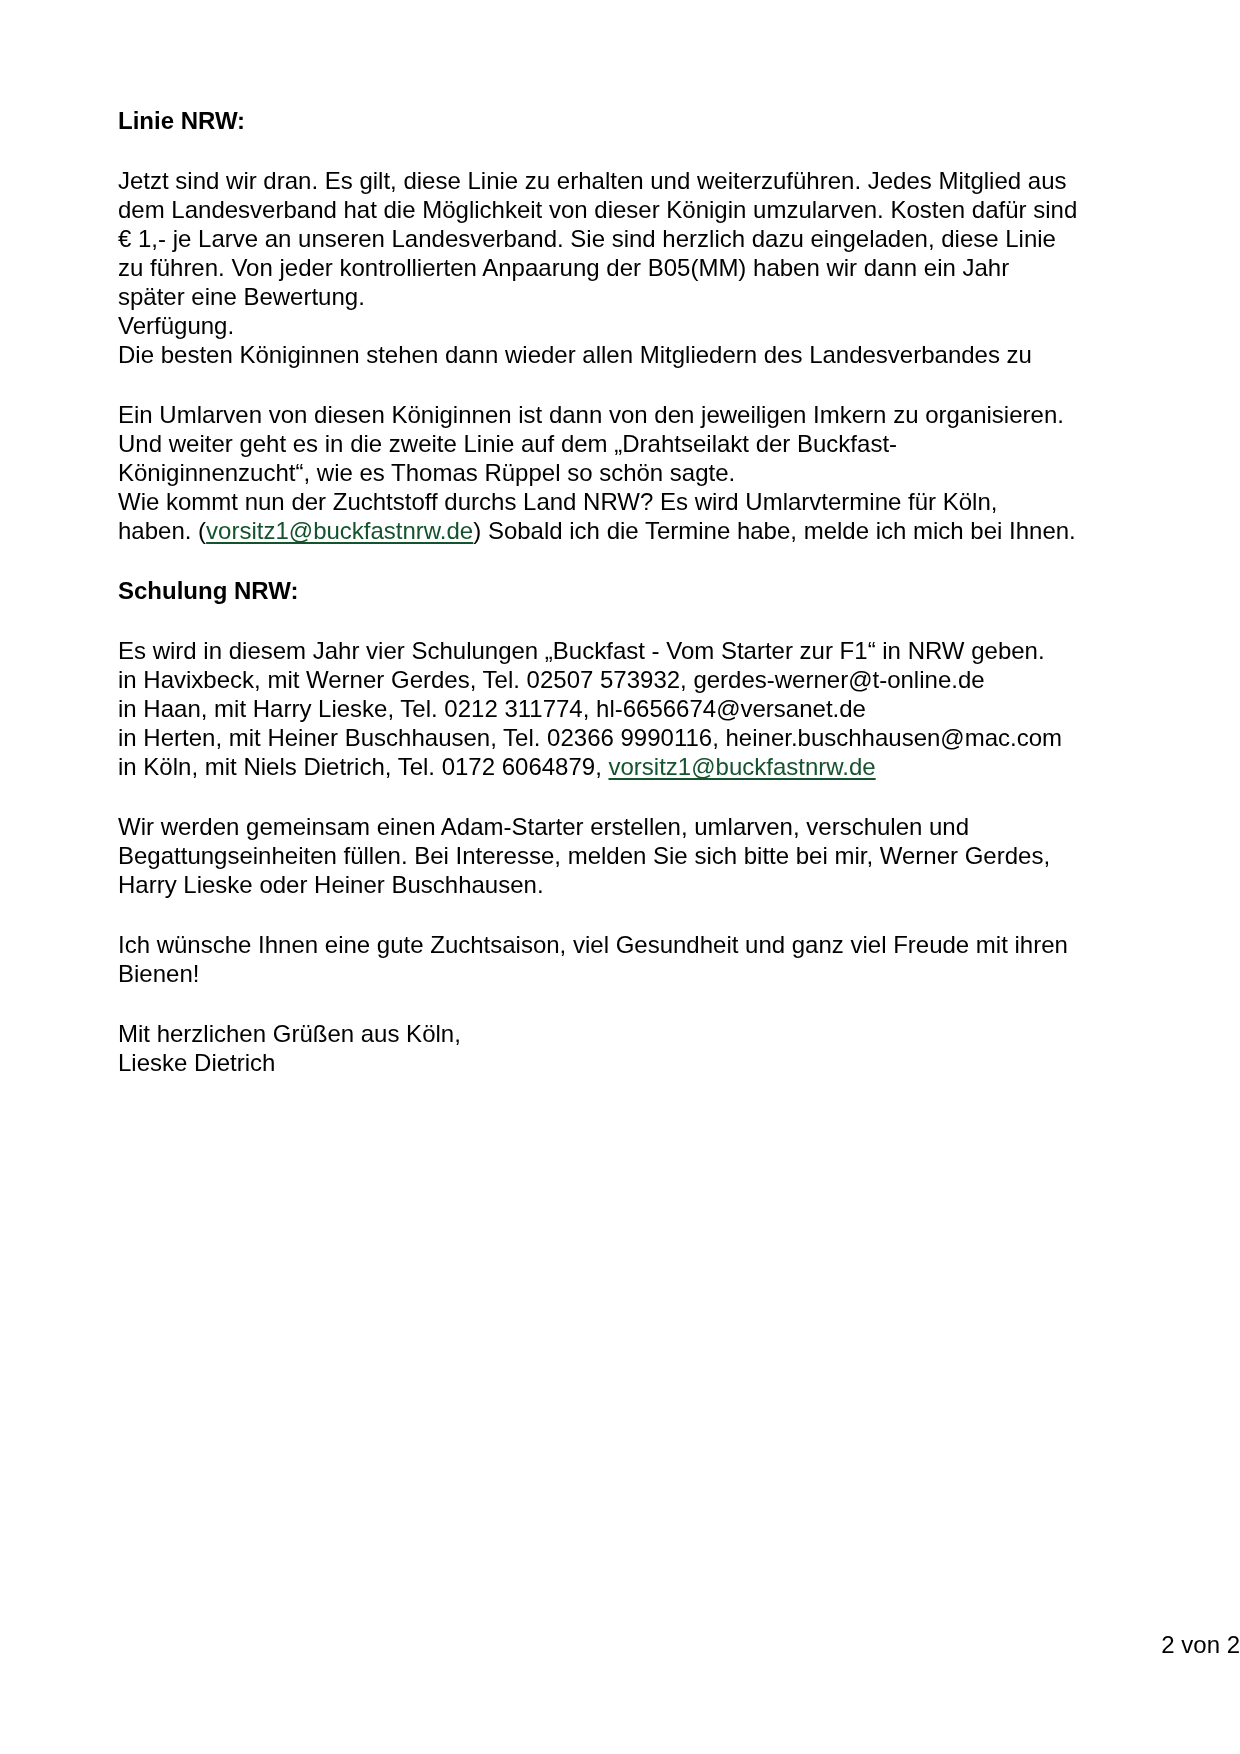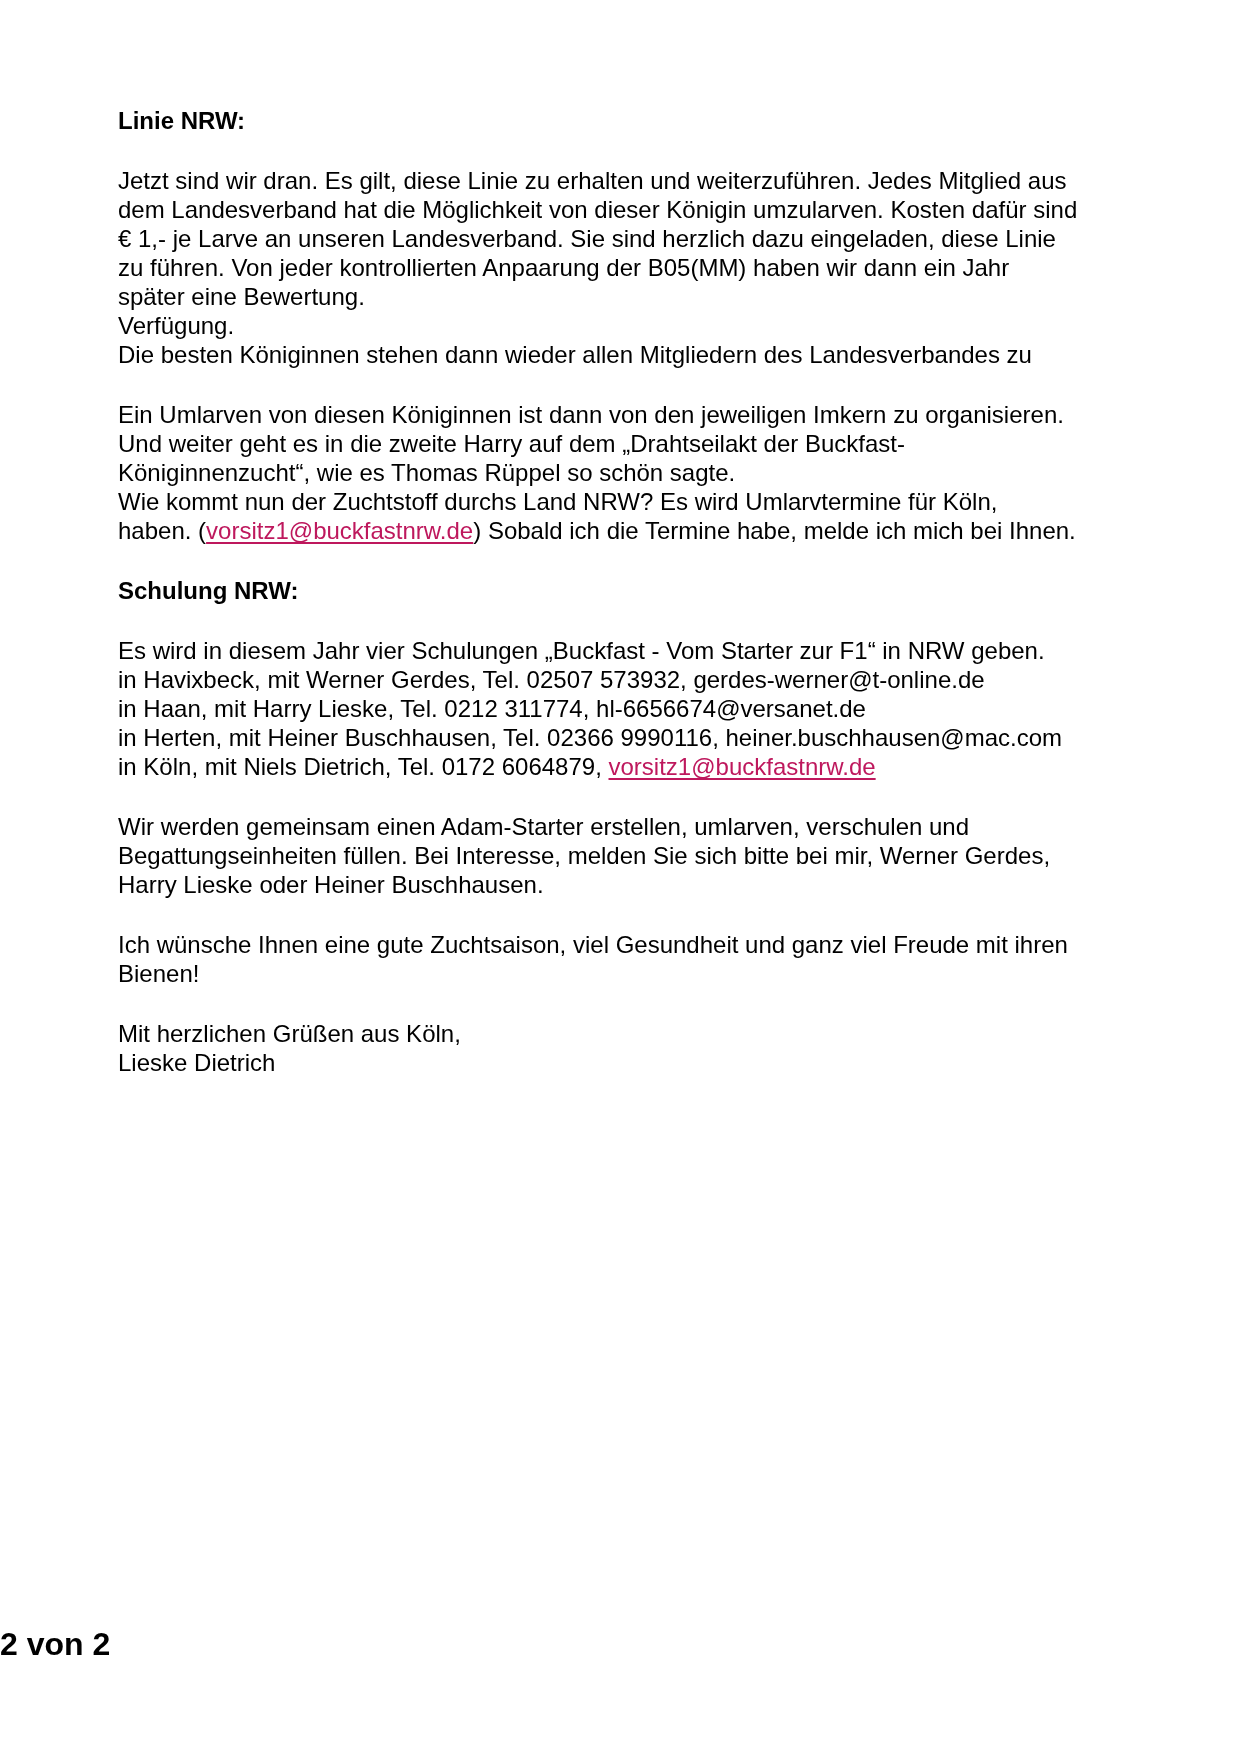--- a/index.html
+++ b/index.html
@@ -33,33 +33,32 @@
   .line {
     white-space: pre;
     height: 29px;
     line-height: 29px;
   }
   .heading {
     font-weight: bold;
   }
   .email-link {
     text-decoration: underline;
-    color: #be185d;
+    color: #14532d;
     text-underline-offset: 3px;
   }
   .footer {
     position: absolute;
     top: 1630px;
     left: 0;
     width: 100%;
-    text-align: left;
-    font-size: 32px;
+    text-align: right;
+    font-size: 24px;
     line-height: 29px;
     color: #000000;
-    font-weight: bold;
   }
 </style>
 </head>
 <body>
 
 <div class="page">
   <div class="content">
 
     <div class="para">
       <div class="line heading">Linie NRW:</div>
@@ -71,21 +70,21 @@
       <div class="line">dem Landesverband hat die Möglichkeit von dieser Königin umzularven. Kosten dafür sind</div>
       <div class="line">€ 1,- je Larve an unseren Landesverband. Sie sind herzlich dazu eingeladen, diese Linie</div>
       <div class="line">zu führen. Von jeder kontrollierten Anpaarung der B05(MM) haben wir dann ein Jahr</div>
       <div class="line">später eine Bewertung.</div>
       <div class="line">Verfügung.</div>
       <div class="line">Die besten Königinnen stehen dann wieder allen Mitgliedern des Landesverbandes zu</div>
     </div>
 
     <div class="para">
       <div class="line">Ein Umlarven von diesen Königinnen ist dann von den jeweiligen Imkern zu organisieren.</div>
-      <div class="line">Und weiter geht es in die zweite Harry auf dem „Drahtseilakt der Buckfast-</div>
+      <div class="line">Und weiter geht es in die zweite Linie auf dem „Drahtseilakt der Buckfast-</div>
       <div class="line">Königinnenzucht“, wie es Thomas Rüppel so schön sagte.</div>
       <div class="line">Wie kommt nun der Zuchtstoff durchs Land NRW? Es wird Umlarvtermine für Köln,</div>
       <div class="line"><span>haben. (</span><span class="email-link">vorsitz1@buckfastnrw.de</span><span>) Sobald ich die Termine habe, melde ich mich bei Ihnen.</span></div>
     </div>
 
     <div class="para">
       <div class="line heading">Schulung NRW:</div>
     </div>
 
     <div class="para">

